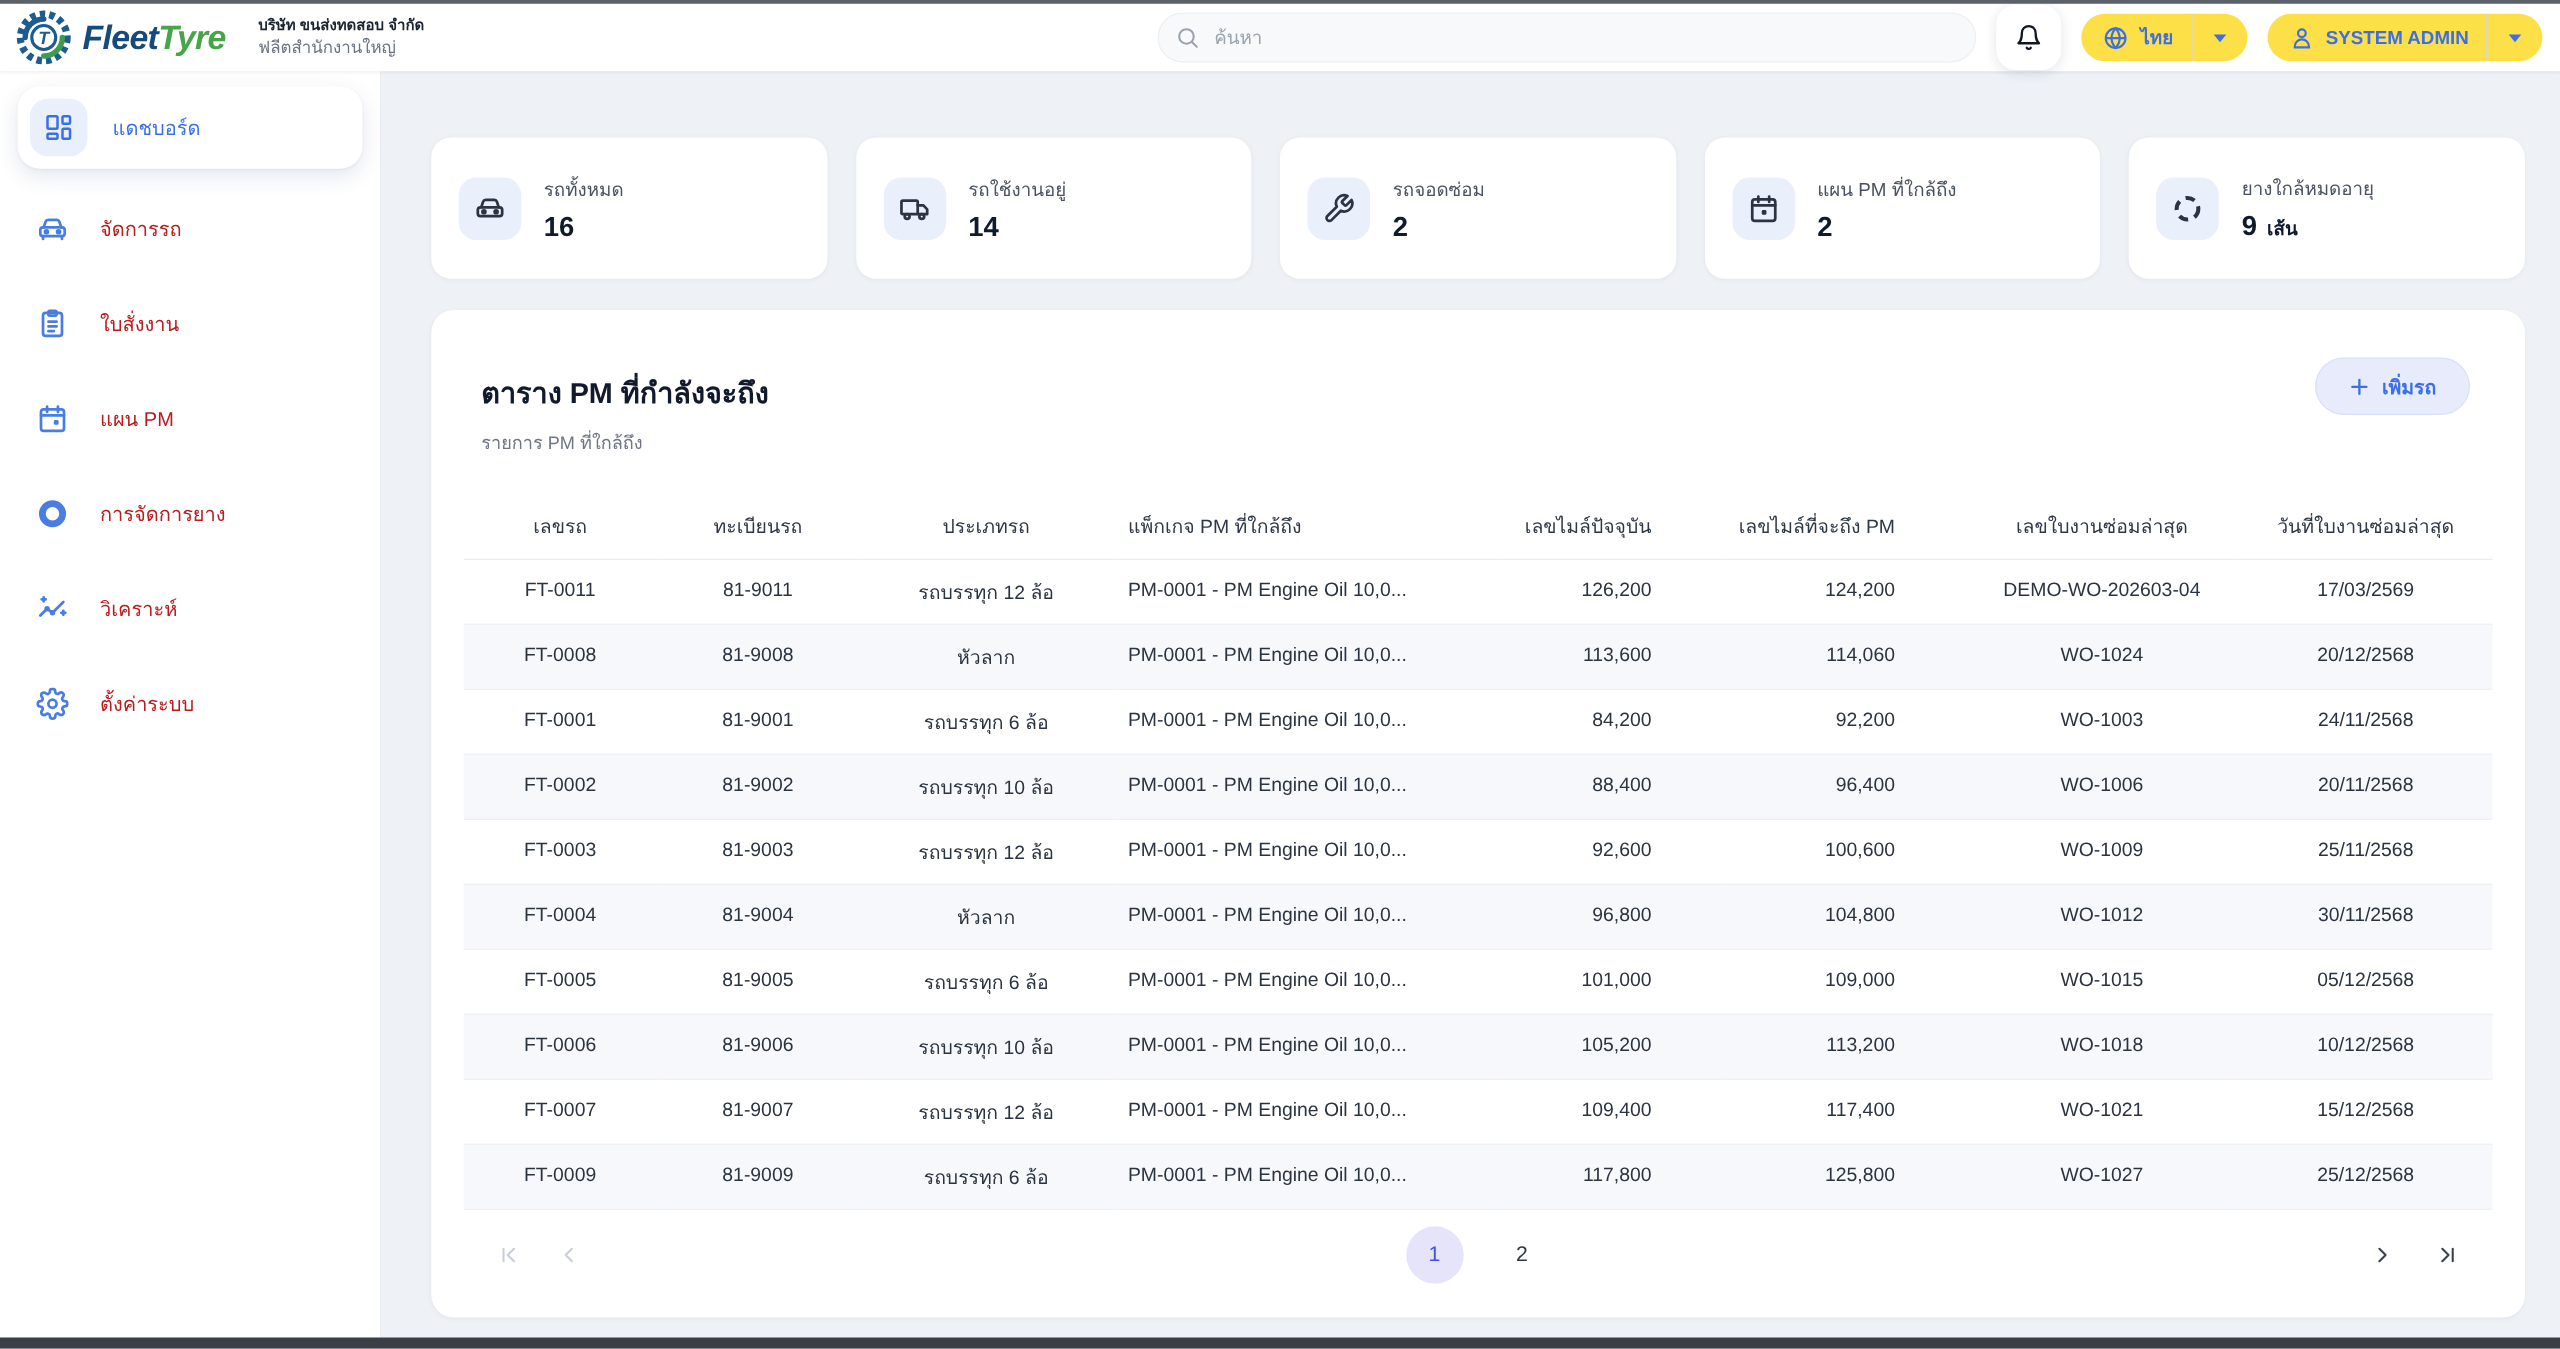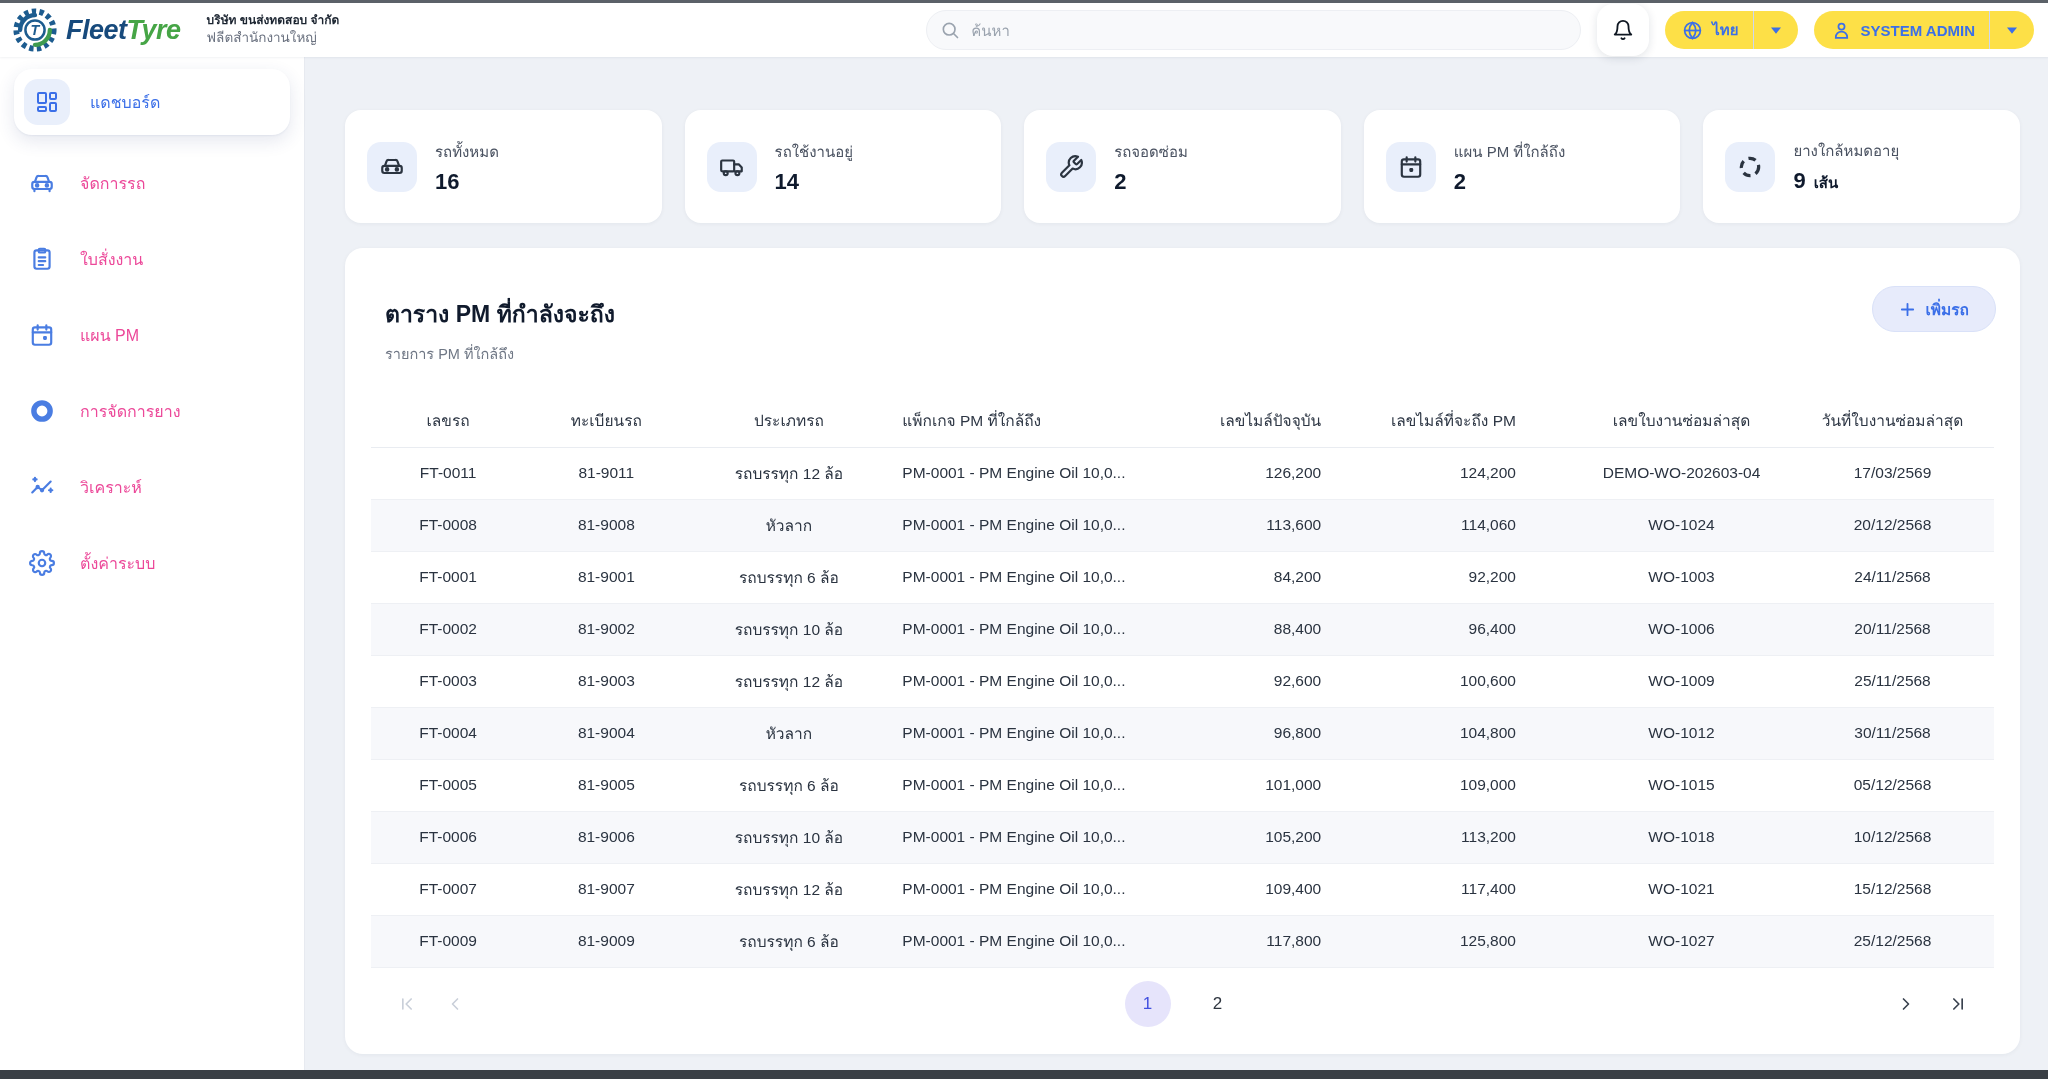--- a/index.html
+++ b/index.html
@@ -35,21 +35,21 @@
   .pill .pill-caret { width:44px; display:flex; align-items:center; justify-content:center; }
 
   svg { display:block; }
 
   
   .sidebar { position:absolute; top:57px; left:0; bottom:9px; width:305px; background:#fff;
             border-right:1px solid #e7eaf0; padding:12px 14px; z-index:5; }
   .sb-item { display:flex; align-items:center; gap:24px; height:76px; padding:0 14px; border-radius:18px; cursor:pointer; }
   .sb-item .sb-icon { width:28px; height:28px; color:#4a7de2; flex:none; display:flex; align-items:center; justify-content:center; }
   .sb-item .sb-icon svg { width:26px; height:26px; }
-  .sb-item .sb-label { font-size:16px; font-weight:500; color:#ec4899; }
+  .sb-item .sb-label { font-size:16px; font-weight:500; color:#b91c1c; }
   .sb-item.active { height:66px; gap:20px; padding:0 10px; margin-bottom:10px; background:#fff;
             box-shadow:0 6px 18px rgba(40,60,120,.12), 0 1px 2px rgba(40,60,120,.06); }
   .sb-item.active .sb-icon { width:46px; height:46px; background:#e9effb; border-radius:14px; }
   .sb-item.active .sb-icon svg { width:24px; height:24px; color:#3b6fe8; }
   .sb-item.active .sb-label { color:#3b6fe8; }
 
   
   .main { position:absolute; top:57px; left:305px; right:0; bottom:9px; background:#eef1f6;
             padding:53px 28px 0 40px; overflow:hidden; }
   .stats-row { display:flex; gap:23px; }
@@ -60,21 +60,21 @@
   .stat-icon svg { width:26px; height:26px; }
   .stat-label { font-size:15px; color:#4a5261; }
   .stat-value-row { margin-top:7px; display:flex; align-items:baseline; gap:8px; }
   .stat-value { font-size:22px; font-weight:bold; color:#0f1a2d; line-height:1; }
   .stat-unit { font-size:15px; font-weight:bold; color:#0f1a2d; }
 
   .table-card { margin-top:25px; background:#fff; border-radius:18px; padding:48px 26px 14px 26px;
             box-shadow:0 1px 4px rgba(20,30,60,.05); position:relative; }
   .table-title { margin-left:14px; font-size:23px; font-weight:bold; color:#101a2c; }
   .table-subtitle { margin:10px 0 0 14px; font-size:14.5px; color:#6f7785; }
-  .add-btn { position:absolute; top:38px; right:24px; height:46px; padding:0 26px; border-radius:23px;
+  .add-btn { position:absolute; top:38px; right:44px; height:46px; padding:0 26px; border-radius:23px;
             background:#e7ebfb; border:1px solid #d9e1f8; color:#3b6fe8; font-size:15.5px; font-weight:bold;
             font-family:inherit; display:flex; align-items:center; gap:10px; cursor:pointer; }
 
   table.pm-table { width:100%; margin-top:30px; border-collapse:collapse; }
   .pm-table th { height:52px; font-size:15.5px; font-weight:500; color:#2e3745;
             border-bottom:1px solid #e9ecf1; padding:0 12px; white-space:nowrap; }
   .pm-table td { height:52px; font-size:15.5px; color:#2a3340; border-bottom:1px solid #eef0f4;
             padding:0 12px; white-space:nowrap; }
   .pm-table tbody tr:nth-child(even) td { background:#f7f8fb; }
   .al-left { text-align:left; }

